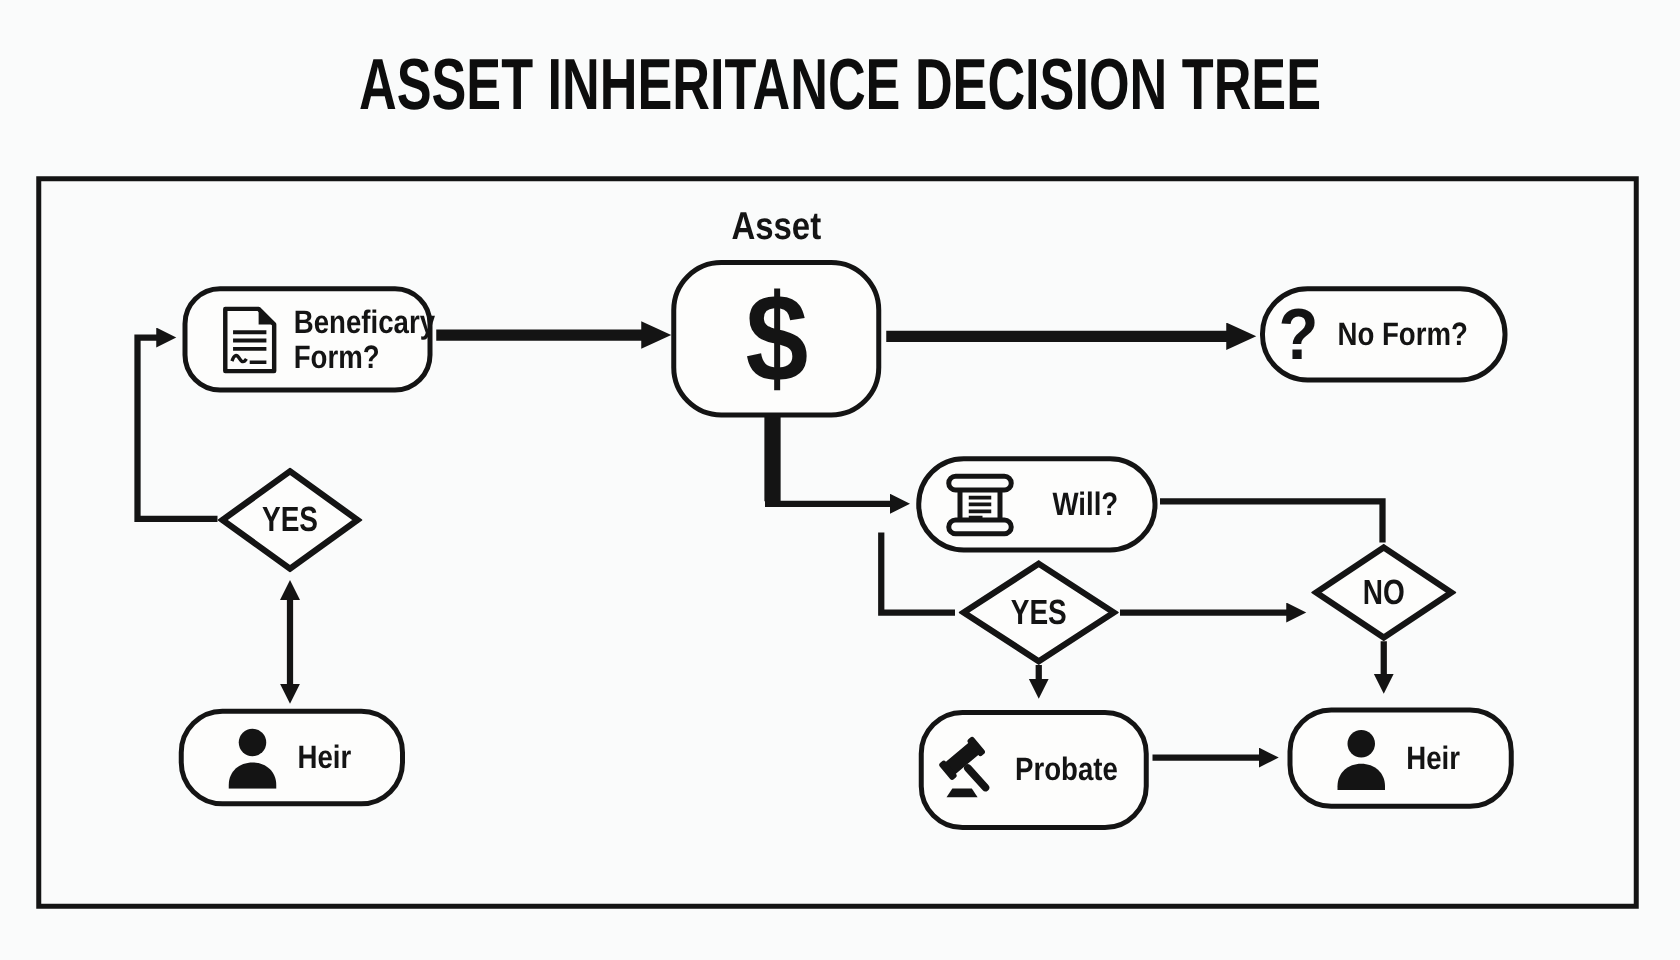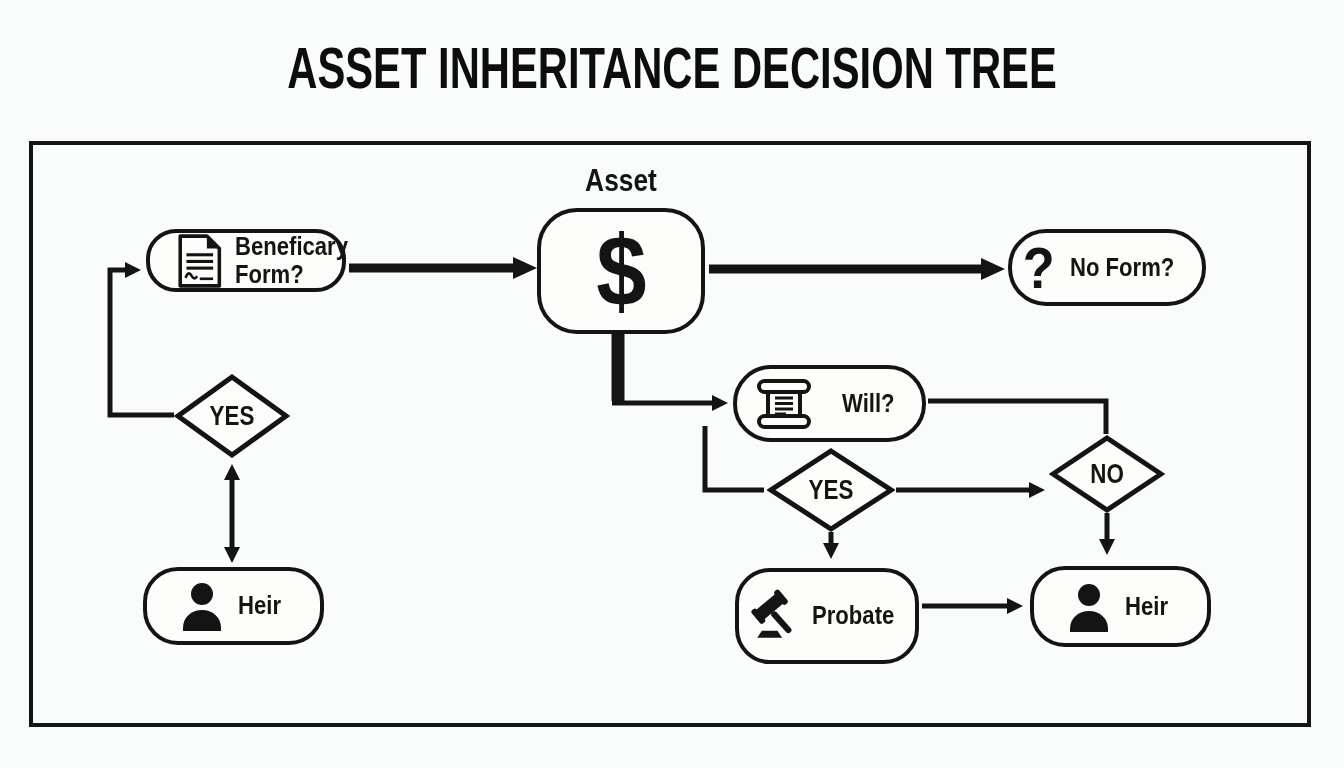--- a/index.html
+++ b/index.html
@@ -88,21 +88,21 @@
     <path d="M922 606 H1008" stroke-width="5" marker-end="url(#ah)"></path>
 
     <path d="M174 415 H110 V270 H126" stroke-width="5" marker-end="url(#ah)"></path>
 
     <path d="M232 479 V548" stroke-width="5" marker-start="url(#ah)" marker-end="url(#ah)"></path>
   </g>
 </svg>
 
 <div class="asset-title">Asset</div>
 
-<div class="node" style="left:146px;top:229px;width:200px;height:63px;border-radius:30px;padding-left:28px;">
+<div class="node" style="left:146px;top:229px;width:200px;height:85px;border-radius:30px;padding-left:28px;">
   <span class="icon">
     <svg width="48" height="56" viewBox="0 0 54 62">
       <path d="M7 3 h30 l14 14 v42 h-44 z" stroke="#141414" stroke-width="4" fill="none" stroke-linejoin="round"></path>
       <path d="M37 3 l14 14 h-14 z" fill="#141414"></path>
       <g stroke="#141414" stroke-width="3.5">
         <path d="M14 24 H44"></path>
           <path d="M14 31.5 H44"></path>
           <path d="M14 39 H44"></path>
       </g>
       <g stroke="#141414" stroke-width="3" fill="none">

